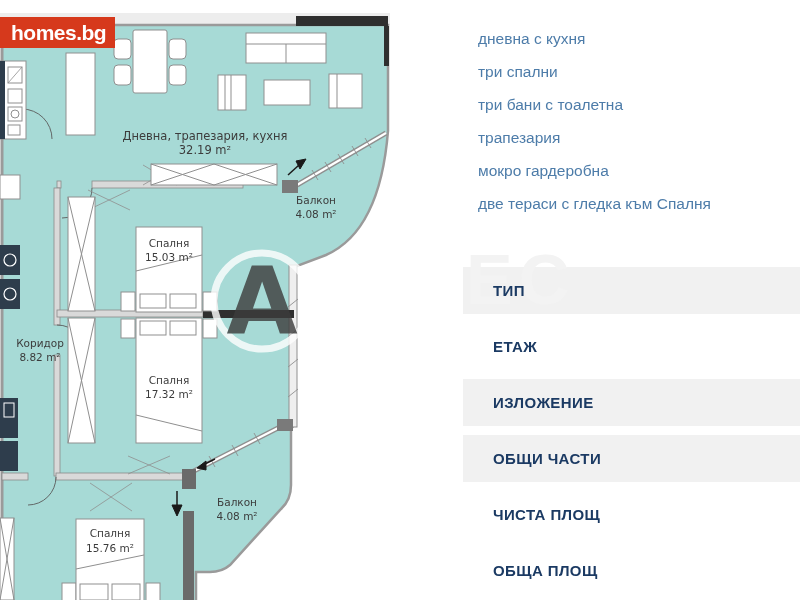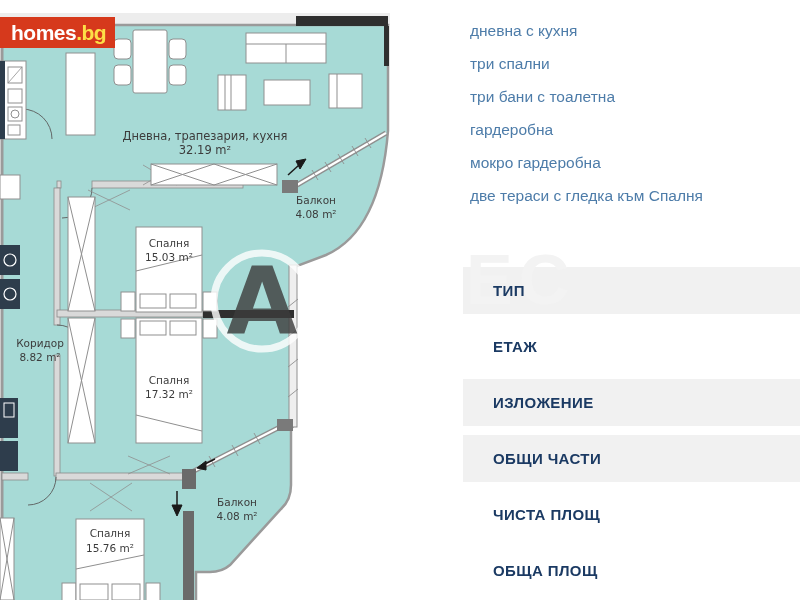--- a/index.html
+++ b/index.html
@@ -9,23 +9,23 @@
   .plan-wrap{position:absolute;left:0;top:13px;width:400px;height:600px;}
   .plan-wrap svg{display:block;}
   svg text{font-family:"DejaVu Sans",sans-serif;fill:#3c3c3c;}
   .room-name{font-size:10.5px;}
   .room-area{font-size:10.5px;}
   .living-name{font-size:11.5px;}
   
   .logo{position:absolute;left:0;top:17px;background:#d6391c;color:#fff;
         font-weight:bold;font-size:21px;line-height:31px;padding:0 9px 0 11px;
         letter-spacing:-0.5px;cursor:pointer;}
-  .logo .suffix{color:#fde047;}
+  .logo .suffix{color:#ffffff;}
   
-  .features{position:absolute;left:470px;top:14px;margin:0;padding:0;list-style:none;
+  .features{position:absolute;left:470px;top:14px;margin:8px;padding:0;list-style:none;
             color:#4d7ca9;font-size:15.5px;}
   .features li{line-height:33px;white-space:nowrap;}
   .ghost-mark{position:absolute;left:466px;top:240px;font-size:70px;font-weight:bold;
               color:#f3f3f3;letter-spacing:6px;z-index:1;pointer-events:none;
               font-family:"Liberation Sans",sans-serif;}
   .spec-table{position:absolute;left:463px;top:267px;width:337px;}
   .spec-row{height:47px;margin-bottom:9px;display:flex;align-items:center;
             padding-left:30px;font-weight:bold;font-size:15px;color:#1b3a63;
             letter-spacing:0.4px;position:relative;}
   .spec-row.gray{background:#f1f1f1;}
@@ -229,21 +229,21 @@
       </g>
     </svg>
   </div>
 
   <div class="logo"><span>homes</span><span class="suffix">.bg</span></div>
 
   <ul class="features">
     <li>дневна с кухня</li>
     <li>три спални</li>
     <li>три бани с тоалетна</li>
-    <li>гардеробна</li>
+    <li>трапезария</li>
     <li>мокро гардеробна</li>
     <li>две тераси с гледка към Спалня</li>
   </ul>
 
   <div class="ghost-mark">EC</div>
 
   <div class="spec-table">
     <div class="spec-row gray">
         <span>ТИП</span>
       </div>

